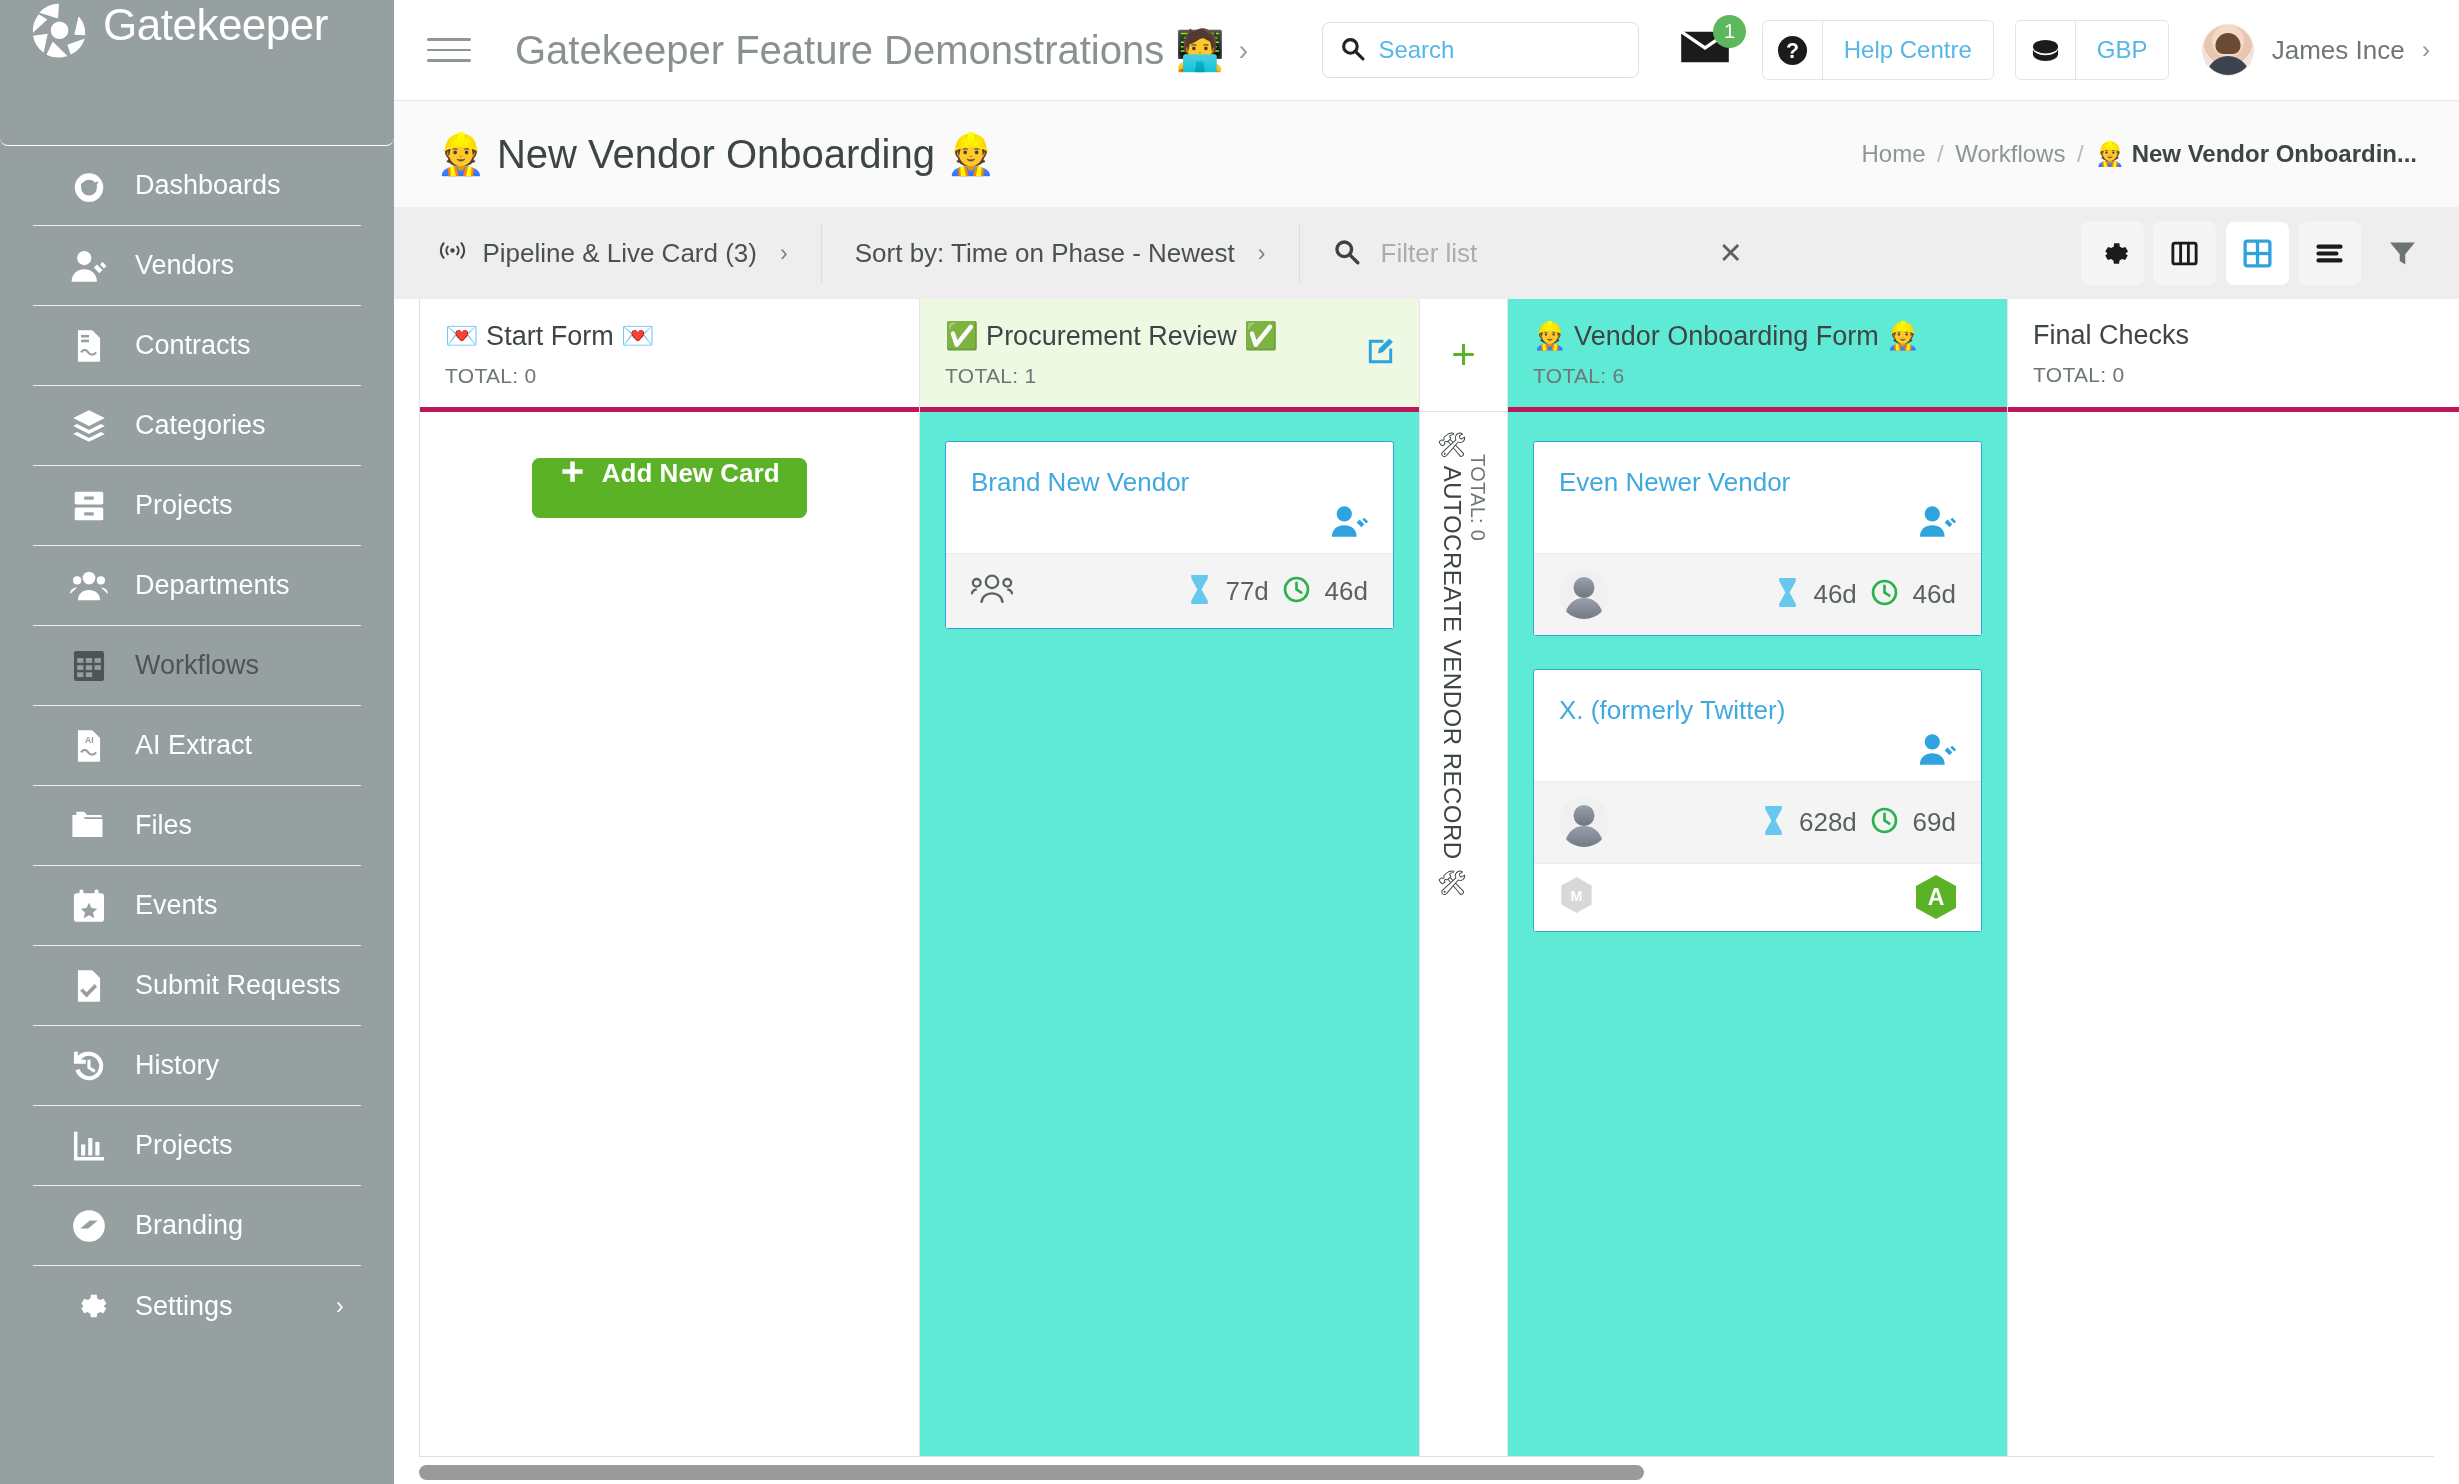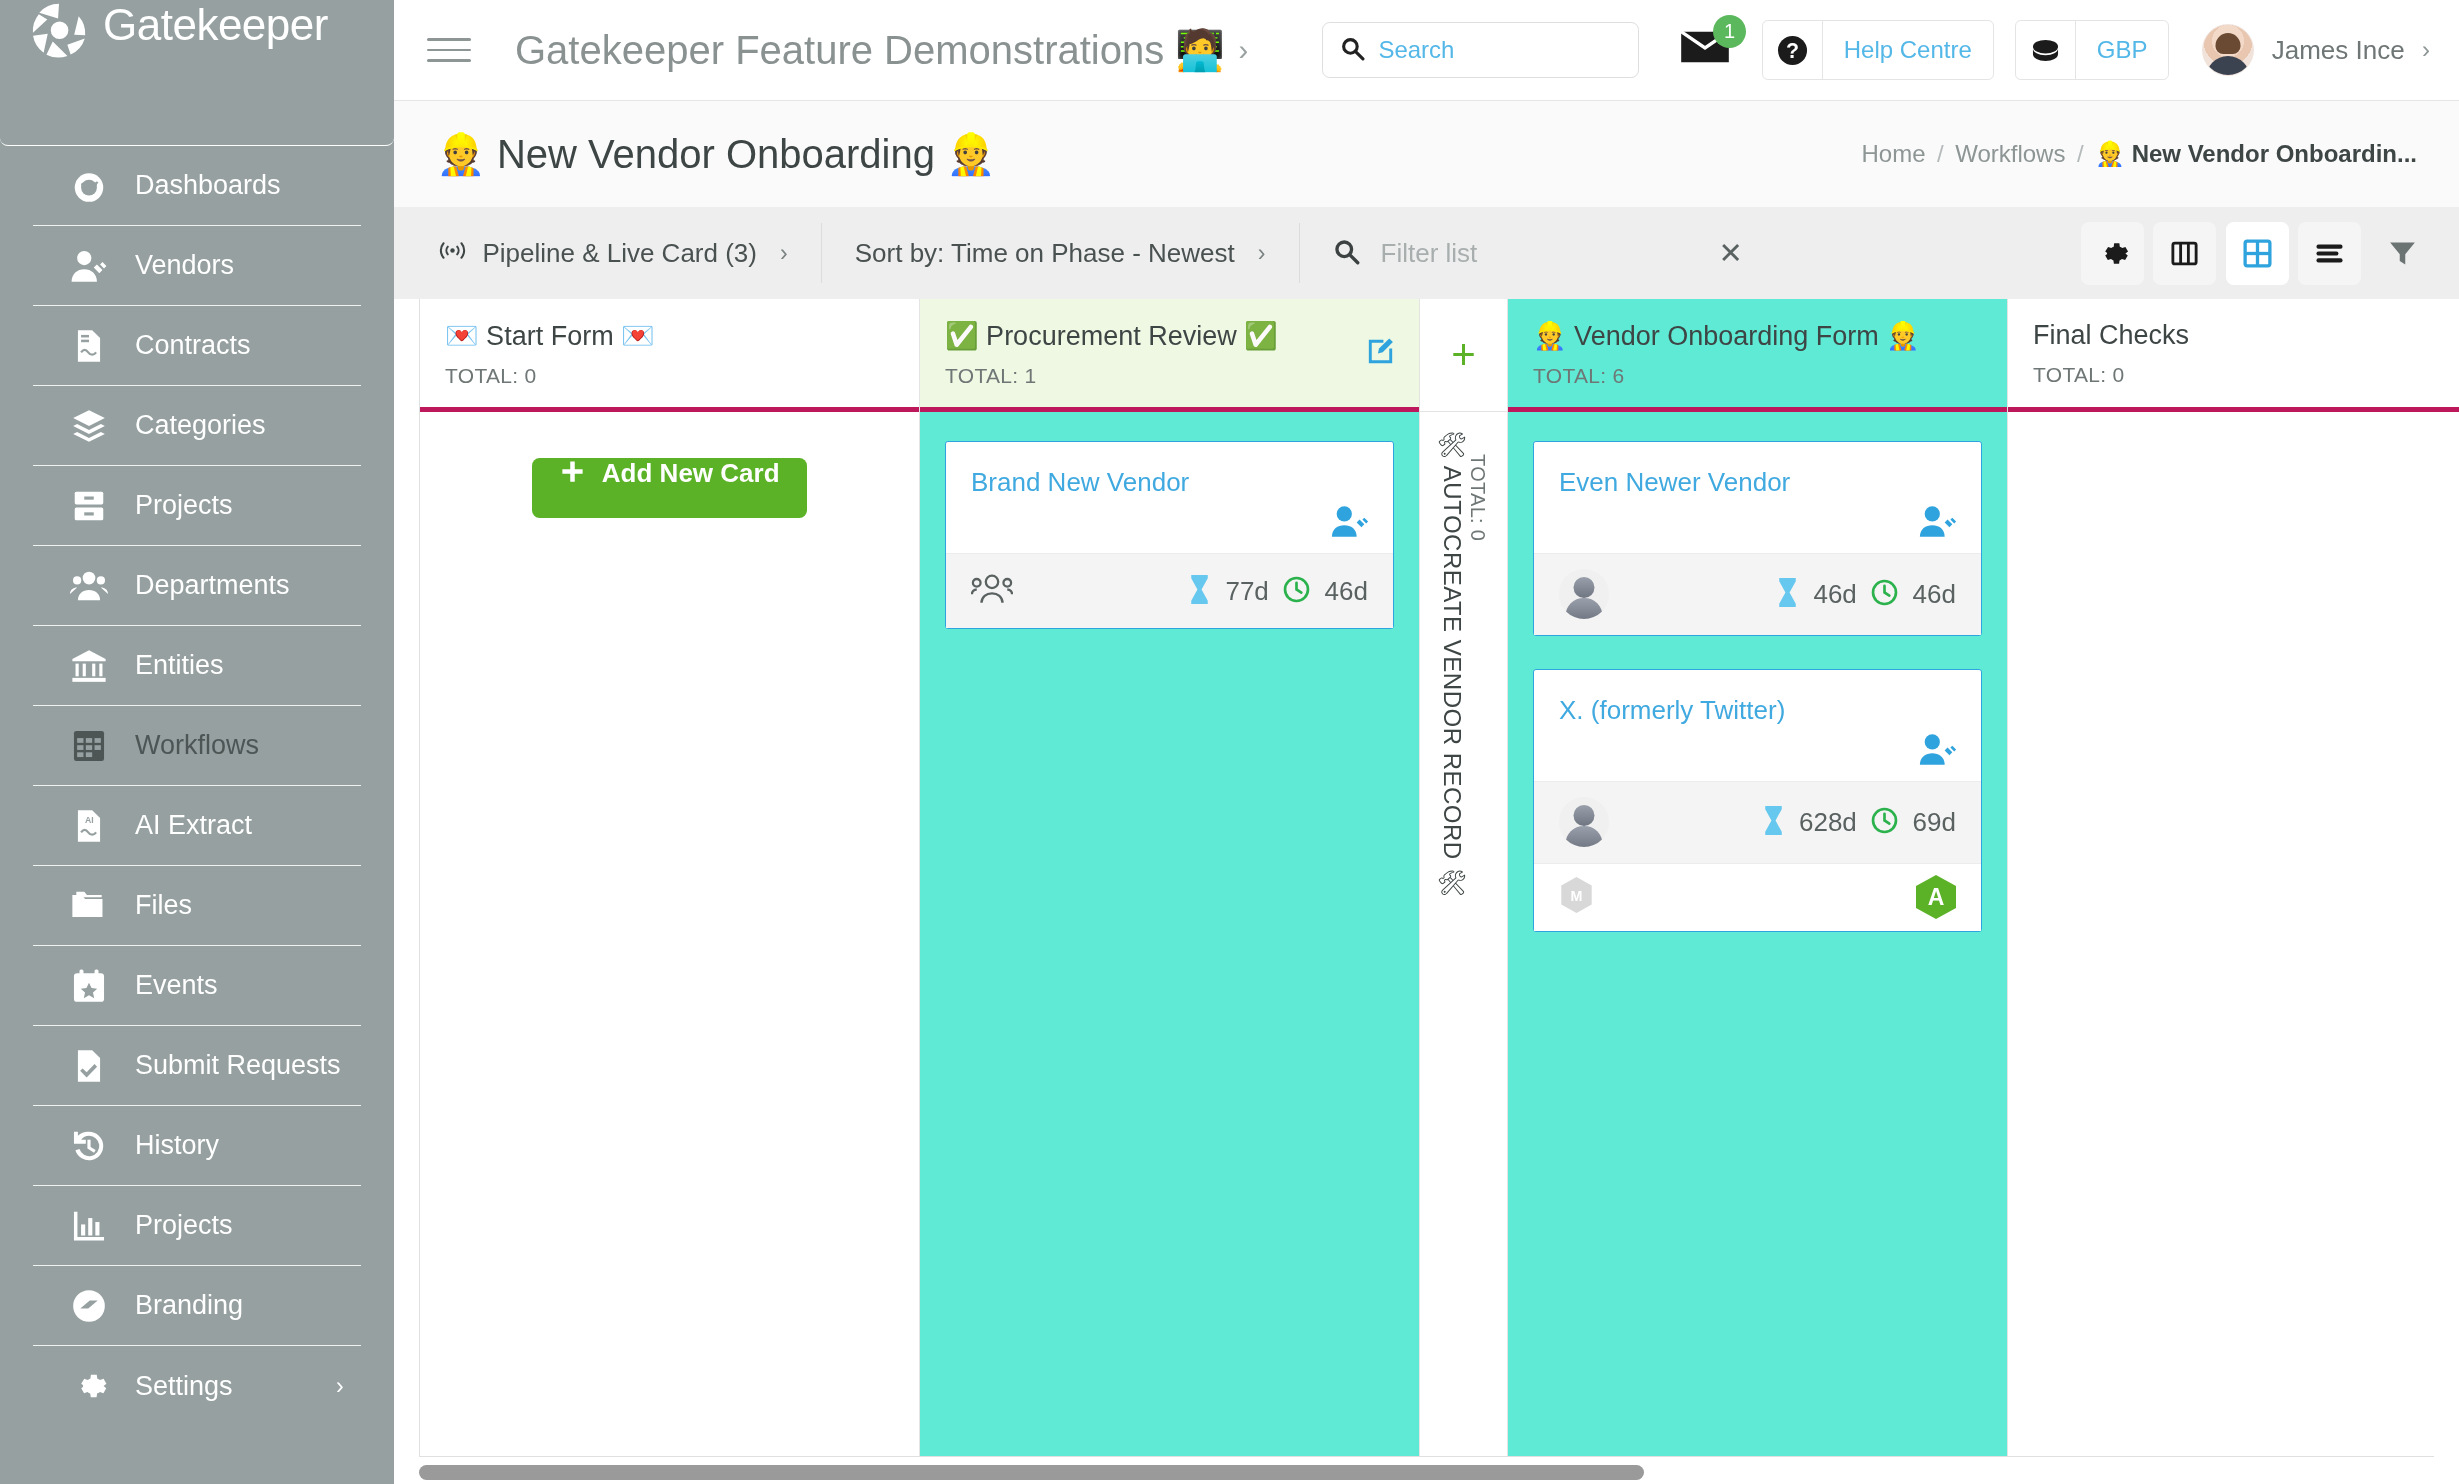--- a/index.html
+++ b/index.html
@@ -268,33 +268,20 @@
           <span class="nav-ico">
             <svg width="38" height="38" viewBox="0 0 24 24" fill="#ffffff">
               <circle cx="12" cy="7" r="4"></circle>
               <path d="M5 21c0-4 3-6.5 7-6.5s7 2.5 7 6.5z"></path>
               <circle cx="4.5" cy="8.5" r="2.6"></circle>
               <circle cx="19.5" cy="8.5" r="2.6"></circle>
               <path d="M0 17c0-2.5 2-4 4.5-4M24 17c0-2.5-2-4-4.5-4"></path>
             </svg>
           </span>
           <span class="nav-label">Departments</span>
-        </div>
-        <div class="nav-item">
-          <span class="nav-ico">
-            <svg width="38" height="38" viewBox="0 0 24 24" fill="#ffffff">
-              <path d="M12 2L1.5 7.5V9h21V7.5z"></path>
-              <rect x="3.5" y="10.5" width="2" height="8"></rect>
-              <rect x="8" y="10.5" width="2" height="8"></rect>
-              <rect x="14" y="10.5" width="2" height="8"></rect>
-              <rect x="18.5" y="10.5" width="2" height="8"></rect>
-              <rect x="1.5" y="19.5" width="21" height="2.5"></rect>
-            </svg>
-          </span>
-          <span class="nav-label">Entities</span>
         </div>
         <div class="nav-item active">
           <span class="nav-ico">
             <svg width="38" height="38" viewBox="0 0 24 24" fill="#ffffff">
               <rect x="2.5" y="2.5" width="19" height="19" rx="1.5"></rect>
               <g fill="#96a0a0">
                 <rect x="4.5" y="7" width="4" height="3"></rect>
                 <rect x="10" y="7" width="4" height="3"></rect>
                 <rect x="15.5" y="7" width="4" height="3"></rect>
                 <rect x="4.5" y="11.5" width="4" height="3"></rect>

